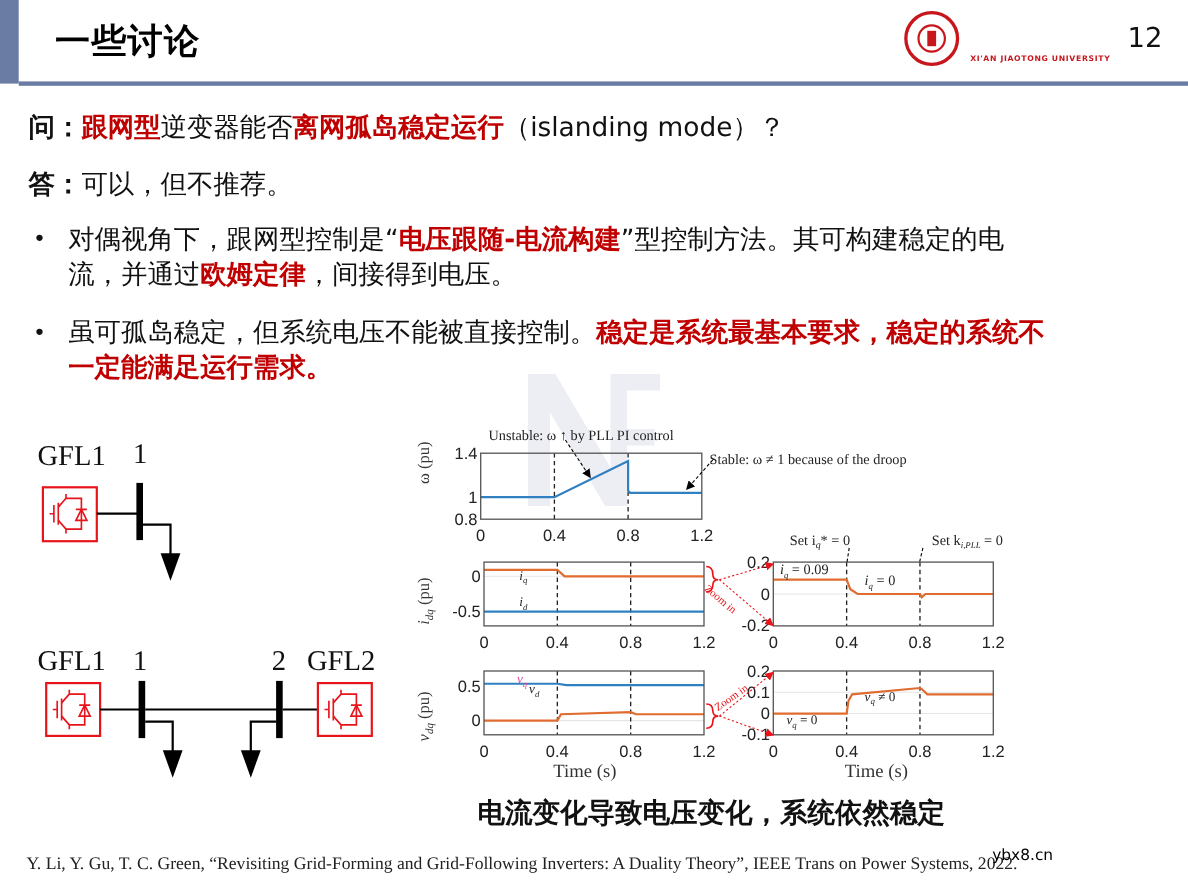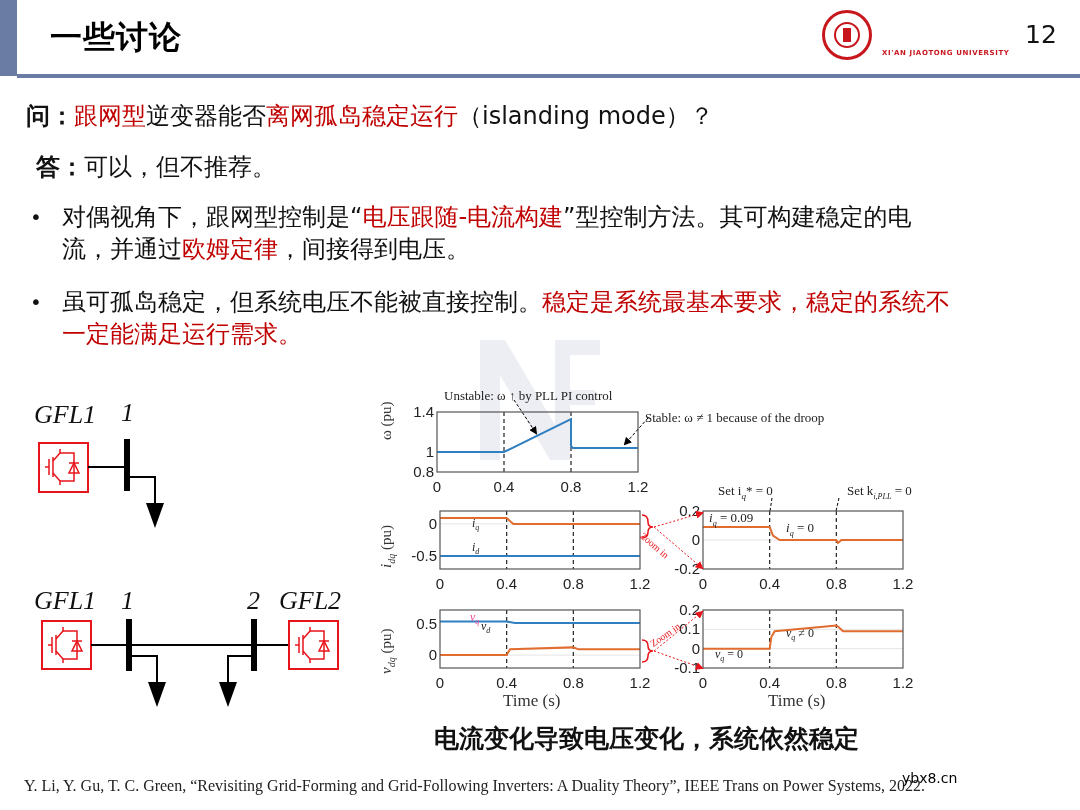--- a/index.html
+++ b/index.html
@@ -11,27 +11,27 @@
   .header-title { position: absolute; left: 50px; top: 16px; font-size: 32px; font-weight: bold; letter-spacing: 1px; color: #000; }
   .logo { position: absolute; left: 822px; top: 10px; width: 200px; height: 56px; }
   .logo-seal { position: absolute; left: 0; top: 0; width: 50px; height: 50px; border-radius: 50%; border: 3px solid #c8161d; box-sizing: border-box; }
   .logo-seal-inner { position: absolute; left: 9px; top: 9px; width: 26px; height: 26px; border-radius: 50%; border: 2px solid #c8161d; box-sizing: border-box; }
   .logo-seal-center { position: absolute; left: 18px; top: 15px; width: 8px; height: 14px; background: #c8161d; }
   .logo-cn { position: absolute; left: 58px; top: 4px; font-family: "DejaVu Serif", serif; font-size: 26px; color: #c8161d; font-style: italic; letter-spacing: 1px; }
   .logo-en { position: absolute; left: 60px; top: 39px; font-size: 7px; color: #c8161d; letter-spacing: 0.6px; font-weight: bold; }
   .page-number { position: absolute; left: 1025px; top: 20px; font-size: 25px; font-weight: normal; color: #111; }
 
   .text-line { position: absolute; font-size: 24px; line-height: 32px; white-space: nowrap; color: #111; }
-  .red { color: #c00000; font-weight: normal; }
+  .red { color: #c00000; font-weight: bold; }
   .bold { font-weight: bold; }
   .bullet { position: absolute; font-size: 20px; }
 
   .watermark { position: absolute; left: 470px; top: 335px; width: 140px; height: 130px; opacity: 0.12; }
 
-  .diagram { position: absolute; font-style: italic; }
+  .diagram { position: absolute; }
   .label-serif { position: absolute; font-family: "Liberation Serif", "DejaVu Serif", serif; font-size: 26px; color: #111; white-space: nowrap; }
 
   .chart-area { position: absolute; left: 380px; top: 385px; width: 540px; height: 335px; }
   .serif-small { font-family: "Liberation Serif", "DejaVu Serif", serif; }
 
   .conclusion { position: absolute; left: 434px; top: 722px; font-size: 25px; font-weight: bold; color: #111; white-space: nowrap; }
   .reference { position: absolute; left: 24px; top: 777px; font-family: "Liberation Serif", "DejaVu Serif", serif; font-size: 16px; color: #222; white-space: nowrap; }
   .site-mark { position: absolute; left: 902px; top: 770px; font-size: 14px; color: #000; font-family: "DejaVu Sans", sans-serif; }
 </style>
 </head>
@@ -47,21 +47,21 @@
       <div class="logo-seal-center"></div>
     </div>
     <div class="logo-en">XI'AN JIAOTONG UNIVERSITY</div>
   </div>
   <div class="page-number">12</div>
 </div>
 
 <div class="text-line" style="left:26px; top:100px;">
   <span class="bold">问：</span><span class="red">跟网型</span><span>逆变器能否</span><span class="red">离网孤岛稳定运行</span><span>（islanding mode）？</span>
 </div>
-<div class="text-line" style="left:36px; top:151px;">
+<div class="text-line" style="left:26px; top:151px;">
   <span class="bold">答：</span><span>可以，但不推荐。</span>
 </div>
 
 <div class="bullet" style="left:30px; top:205px;">•</div>
 <div class="text-line" style="left:62px; top:201px;">
   <span>对偶视角下，跟网型控制是“</span><span class="red">电压跟随-电流构建</span><span>”型控制方法。其可构建稳定的电</span>
 </div>
 <div class="text-line" style="left:62px; top:233px;">
   <span>流，并通过</span><span class="red">欧姆定律</span><span>，间接得到电压。</span>
 </div>

